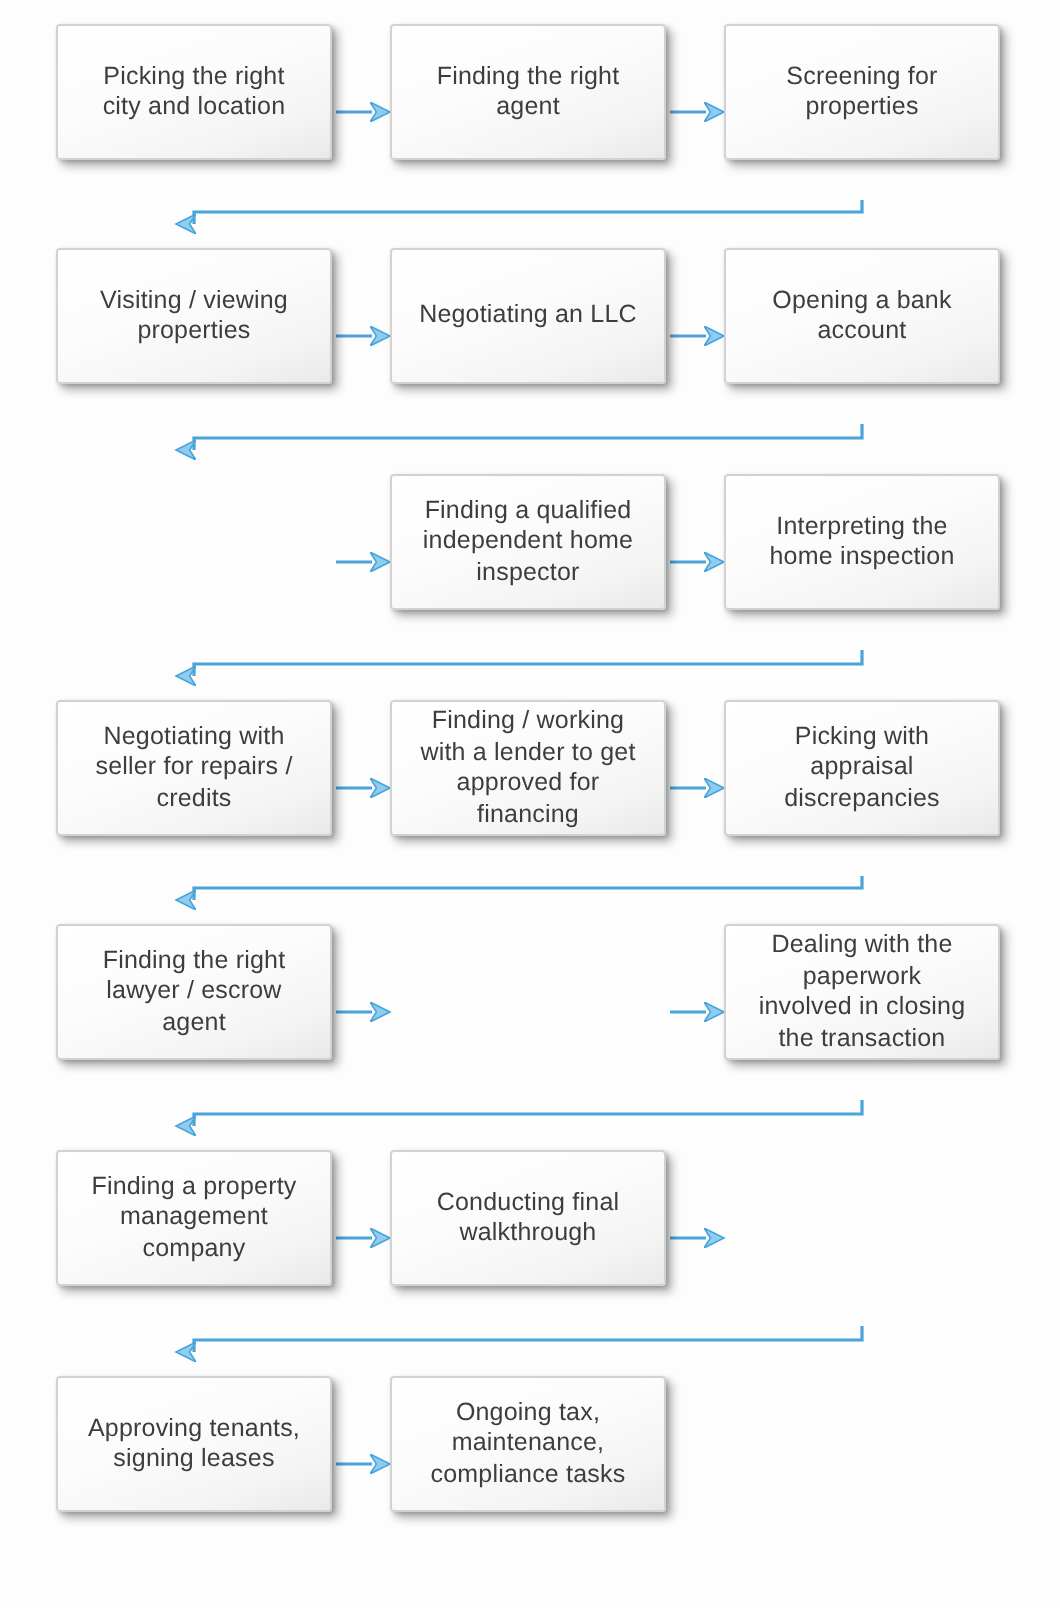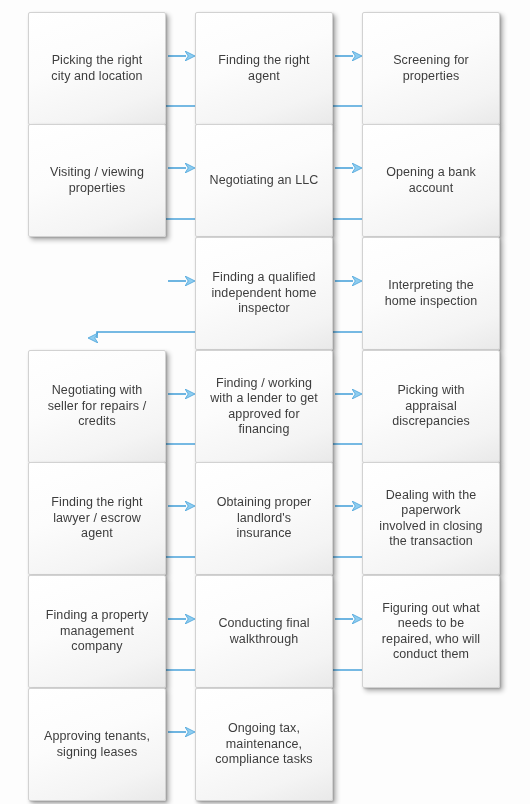--- a/index.html
+++ b/index.html
@@ -33,21 +33,21 @@
     width: 530px;
     height: 804px;
     pointer-events: none;
     z-index: 1;
   }
 
   
   .node {
     position: absolute;
     width: 138px;
-    height: 113px;
+    height: 68px;
     box-sizing: border-box;
     display: flex;
     align-items: center;
     justify-content: center;
     text-align: center;
     padding: 4px 7px;
     border: 1px solid #d2d2d2;
     border-radius: 2px;
     background: linear-gradient(160deg,
                 #ffffff 0%,
@@ -178,47 +178,36 @@
     <span class="node-label">Picking with
 appraisal
 discrepancies</span>
   </div>
 
   <div class="node col-0 row-4">
     <span class="node-label">Finding the right
 lawyer / escrow
 agent</span>
   </div>
-  <div class="node col-1 row-4">
-    <span class="node-label">Obtaining proper
-landlord's
-insurance</span>
-  </div>
   <div class="node col-2 row-4">
     <span class="node-label">Dealing with the
 paperwork
 involved in closing
 the transaction</span>
   </div>
 
   <div class="node col-0 row-5">
     <span class="node-label">Finding a property
 management
 company</span>
   </div>
   <div class="node col-1 row-5">
     <span class="node-label">Conducting final
 walkthrough</span>
   </div>
-  <div class="node col-2 row-5">
-    <span class="node-label">Figuring out what
-needs to be
-repaired, who will
-conduct them</span>
-  </div>
 
   <div class="node col-1 row-6">
     <span class="node-label">Ongoing tax,
 maintenance,
 compliance tasks</span>
   </div>
   <div class="node col-0 row-6">
     <span class="node-label">Approving tenants,
 signing leases</span>
   </div>

